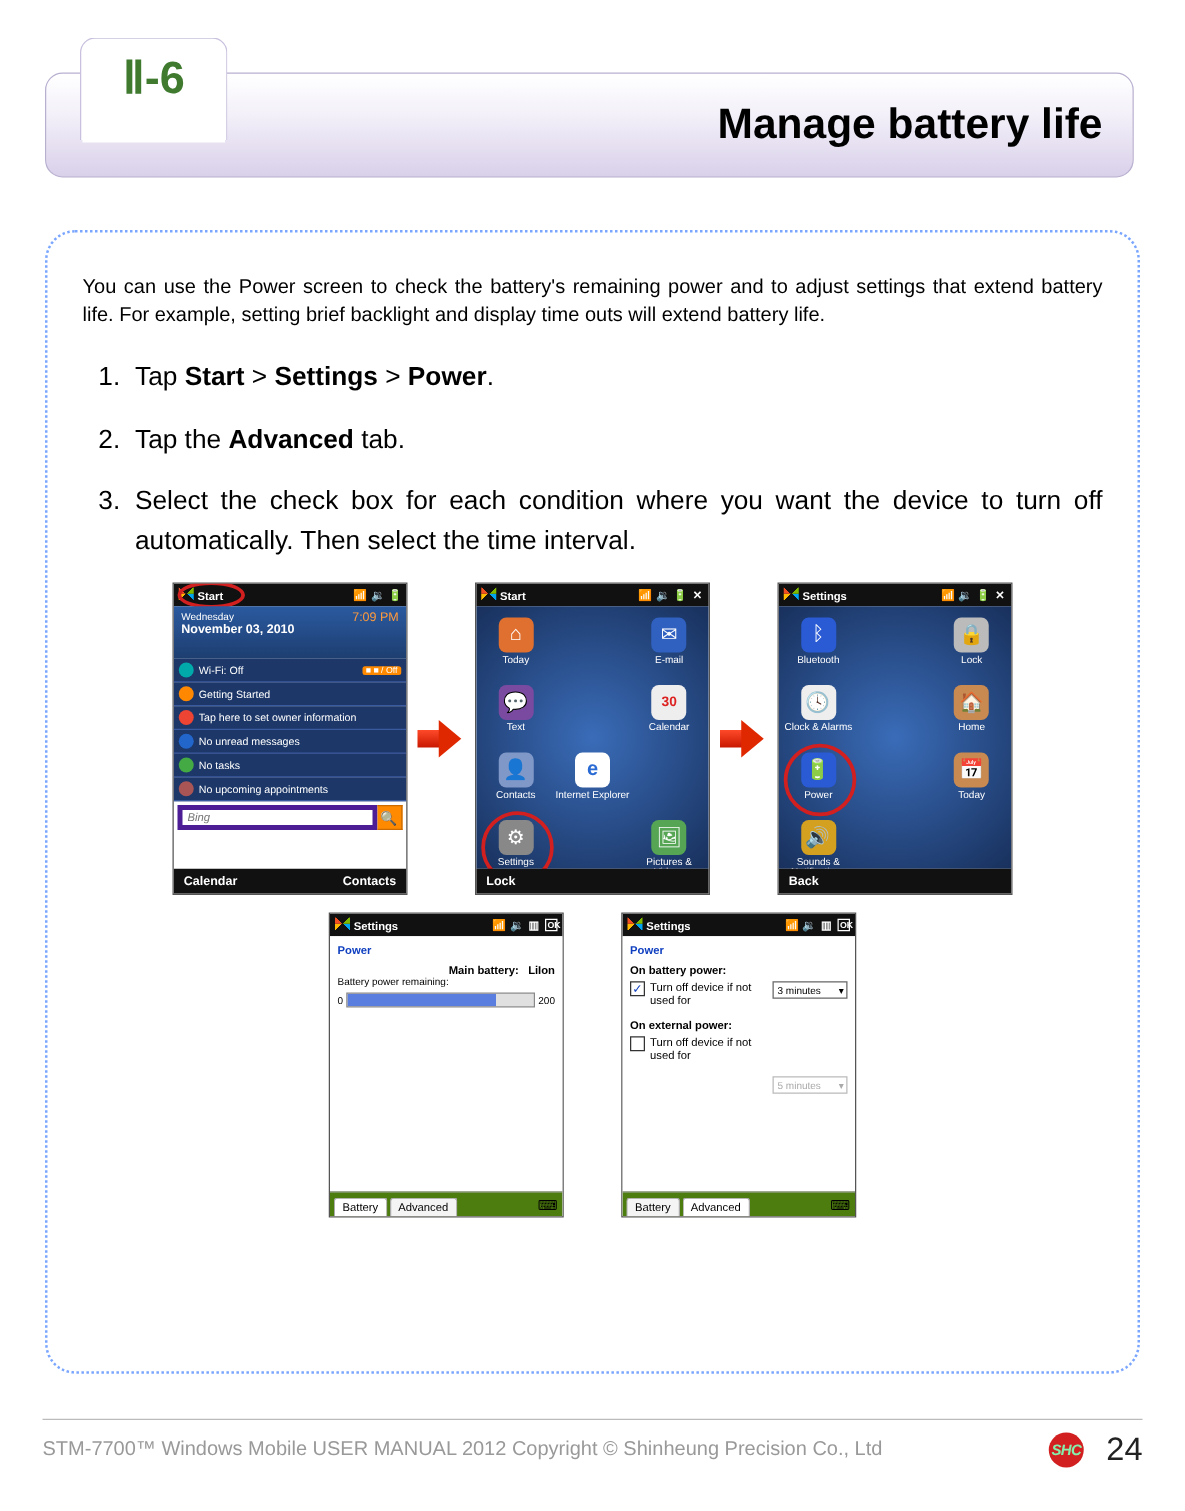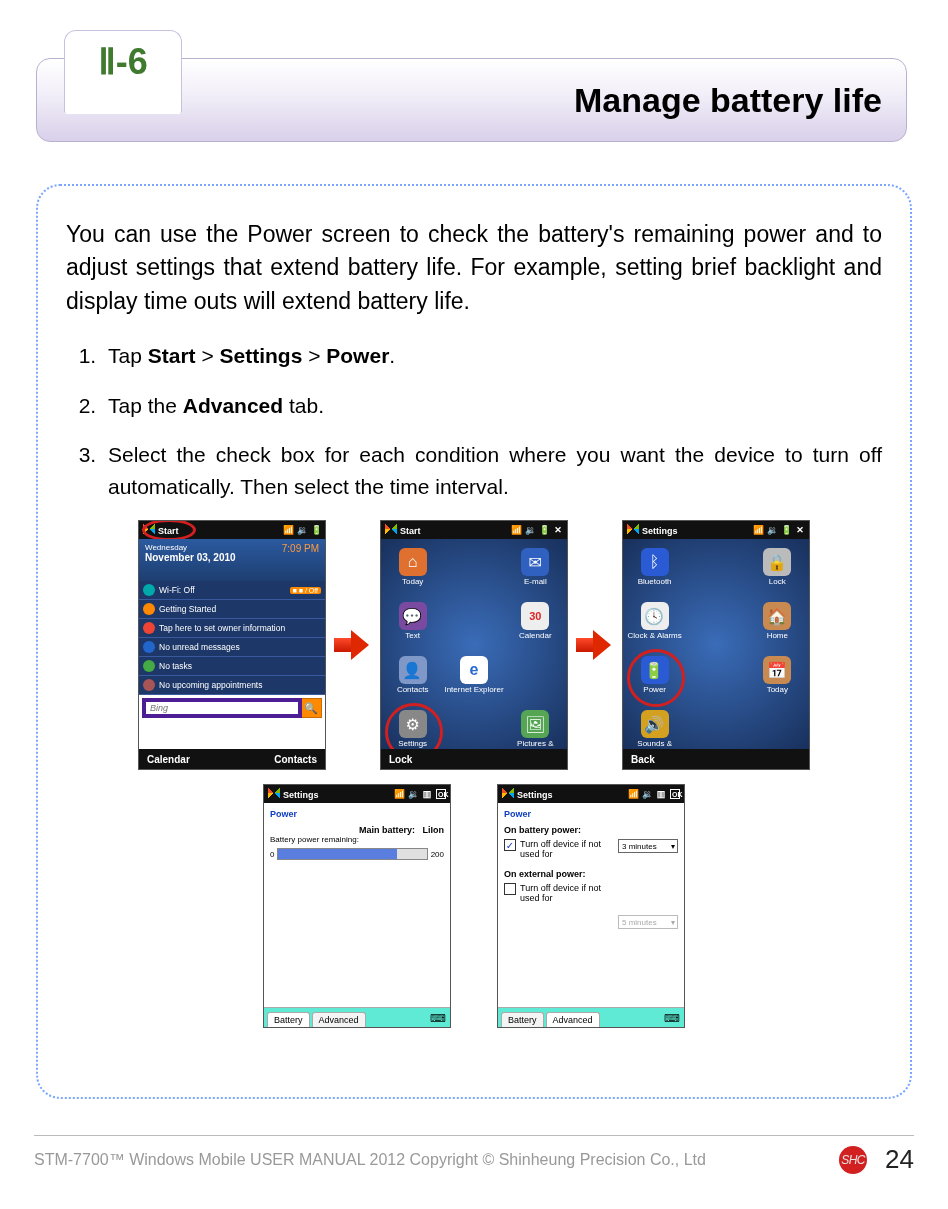--- a/index.html
+++ b/index.html
@@ -74,21 +74,21 @@
     font-size: 22px;
     font-weight: 700;
     margin-bottom: 24px;
   }
   .section-heading .tri {
     display:inline-block;
     margin-right:4px;
   }
 
   .intro-para {
-    font-size: 23px;
+    font-size: 16px;
     line-height: 1.45;
     text-align: justify;
     margin-bottom: 22px;
   }
 
   ol.steps {
     list-style: decimal;
     padding-left: 36px;
     font-size: 21px;
   }
@@ -261,21 +261,21 @@
     font-size:8px;
   }
   .bar .track{
     flex:1;height:12px;border:1px solid #888;
     background:linear-gradient(to right,#5a7ee0 0 80%,#e0e0e0 0);
   }
   .tabs{
     position:absolute;left:0;right:0;bottom:0;height:20px;
     border-top:1px solid #aaa;
     display:flex;align-items:flex-end;
-    background:#5eead4;
+    background:#4d7c0f;
     padding-left:3px;
     gap:2px;
     font-size:9px;
   }
   .tabs .t{padding:2px 6px;border:1px solid #aaa;border-bottom:none;background:#f4f4f4;border-radius:3px 3px 0 0;}
   .tabs .t.active{background:#fff;}
   .tabs .kbd{position:absolute;right:4px;bottom:2px;font-size:11px;}
 
   .chk-row{display:flex;align-items:flex-start;gap:4px;margin:4px 0 10px 0;}
   .chk{width:12px;height:12px;border:1px solid #333;flex:none;display:flex;align-items:center;justify-content:center;font-size:10px;}
@@ -311,23 +311,23 @@
     border-top:1px solid #bbb;
     padding-top:8px;
     display:flex;
     align-items:center;
     font-size:16px;
     color:#999;
   }
   .pf-text{ flex:1; }
   .shc{
     width:28px;height:28px;border-radius:50%;
-    background:#d21f1f;color:#e5e5e5;
+    background:#d21f1f;color:#86efac;
     display:flex;align-items:center;justify-content:center;
-    font-style:italic;font-weight:400;font-size:12px;
+    font-style:italic;font-weight:700;font-size:12px;
     margin-left:8px;margin-right:18px;
     letter-spacing:-0.5px;
   }
   .page-num{font-size:26px;color:#222;}
 </style>
 </head>
 <body>
 
 <div class="header-wrap">
   <div class="banner">

